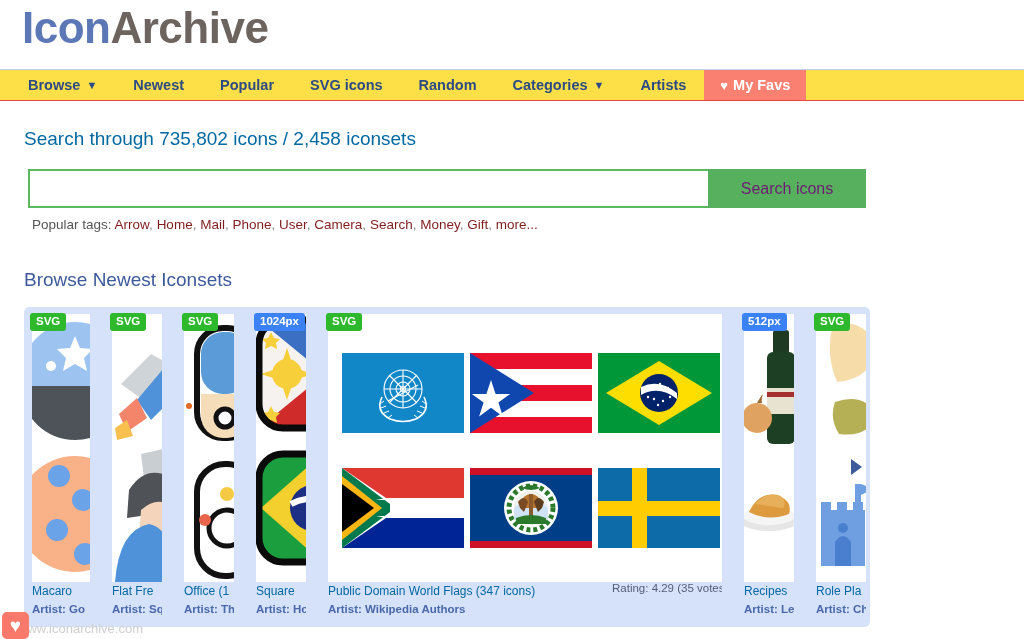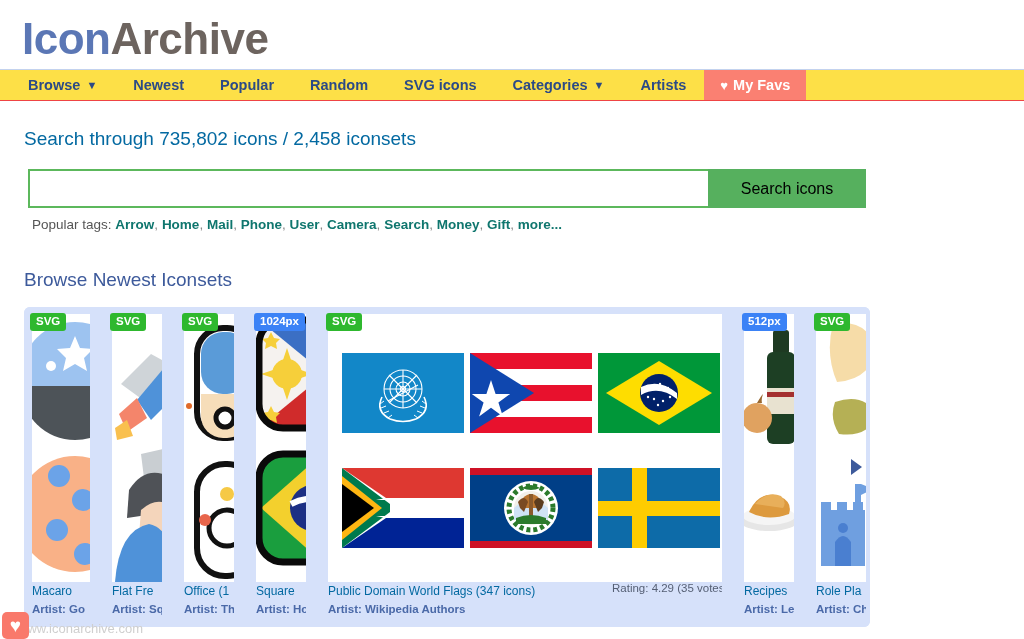--- a/index.html
+++ b/index.html
@@ -13,21 +13,21 @@
     width: 1024px;
     height: 639px;
     overflow: hidden;
     background: #ffffff;
   }
 
   
   .logo {
     position: absolute;
     left: 22px;
-    top: 13px;
+    top: 2px;
     font-size: 44px;
     font-weight: bold;
     letter-spacing: -0.5px;
     line-height: 52px;
     white-space: nowrap;
     font-family: "Liberation Sans", sans-serif;
   }
   .logo .part-icon { color: #5b77b5; }
   .logo .part-archive { color: #6d645f; }
 
@@ -92,38 +92,38 @@
     font-size: 15px;
     color: #333333;
     padding: 0 10px;
     font-family: "Liberation Sans", sans-serif;
   }
   .search-button {
     width: 158px;
     height: 39px;
     box-sizing: border-box;
     background: #56b05e;
-    color: #000000;
+    color: #701a75;
     border: none;
     font-size: 16px;
     cursor: pointer;
     font-family: "Liberation Sans", sans-serif;
   }
   .tags-row {
     position: absolute;
     left: 32px;
     top: 217px;
     font-size: 13.5px;
     color: #5a5a5a;
     white-space: nowrap;
   }
   .tags-row .tag-label { color: #555555; }
   .tags-row a {
-    color: #0f766e;
-    font-weight: bold;
+    color: #7f1d1d;
+    font-weight: normal;
     text-decoration: none;
     cursor: pointer;
   }
   .tags-row .sep { color: #888888; }
 
   
   .browse-heading {
     position: absolute;
     left: 24px;
     top: 269px;
@@ -292,24 +292,24 @@
       <span>Browse</span>
       <span class="caret">▼</span>
     </div>
     <div class="nav-item">
       <span>Newest</span>
     </div>
     <div class="nav-item">
       <span>Popular</span>
     </div>
     <div class="nav-item">
+      <span>SVG icons</span>
+    </div>
+    <div class="nav-item">
       <span>Random</span>
-    </div>
-    <div class="nav-item">
-      <span>SVG icons</span>
     </div>
     <div class="nav-item">
       <span>Categories</span>
       <span class="caret">▼</span>
     </div>
     <div class="nav-item">
       <span>Artists</span>
     </div>
     <div class="nav-item favs">
       <span class="heart">♥</span>

